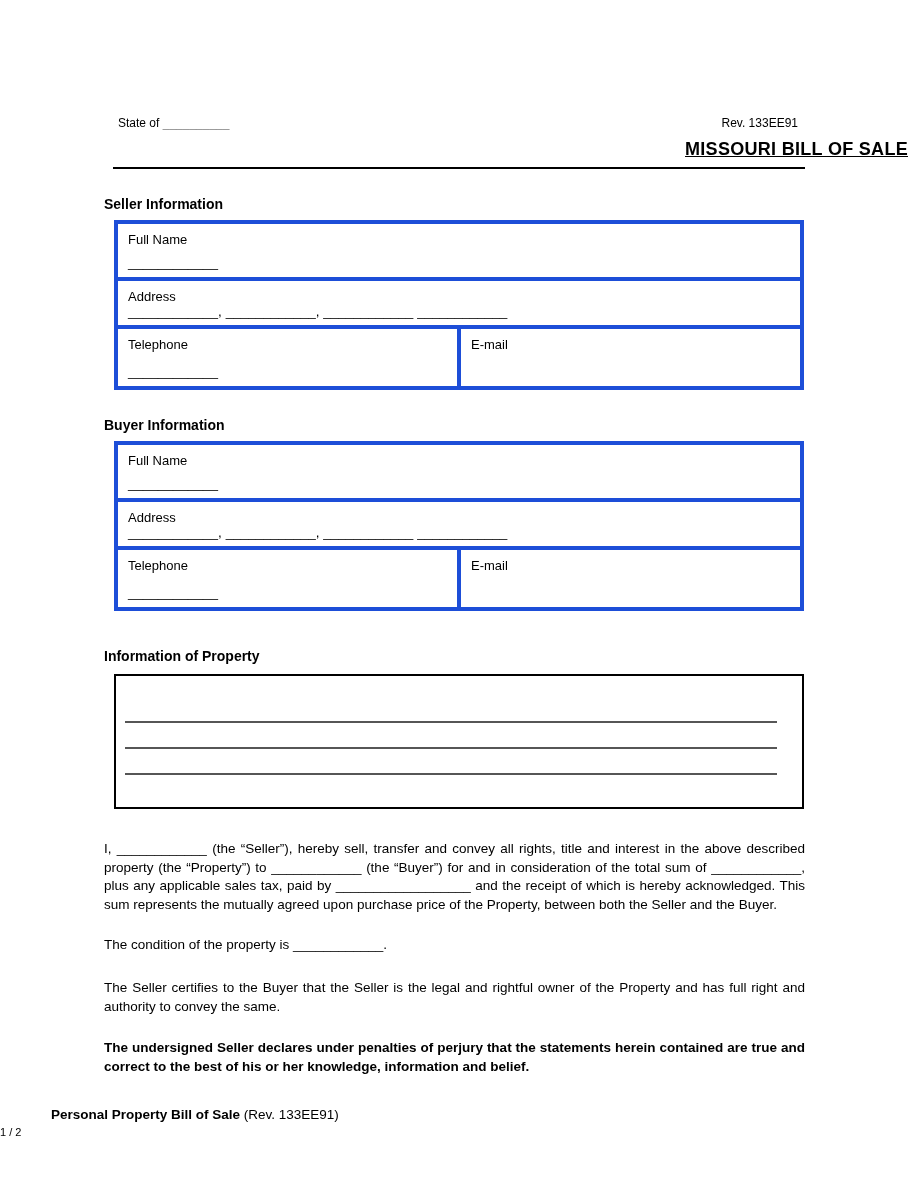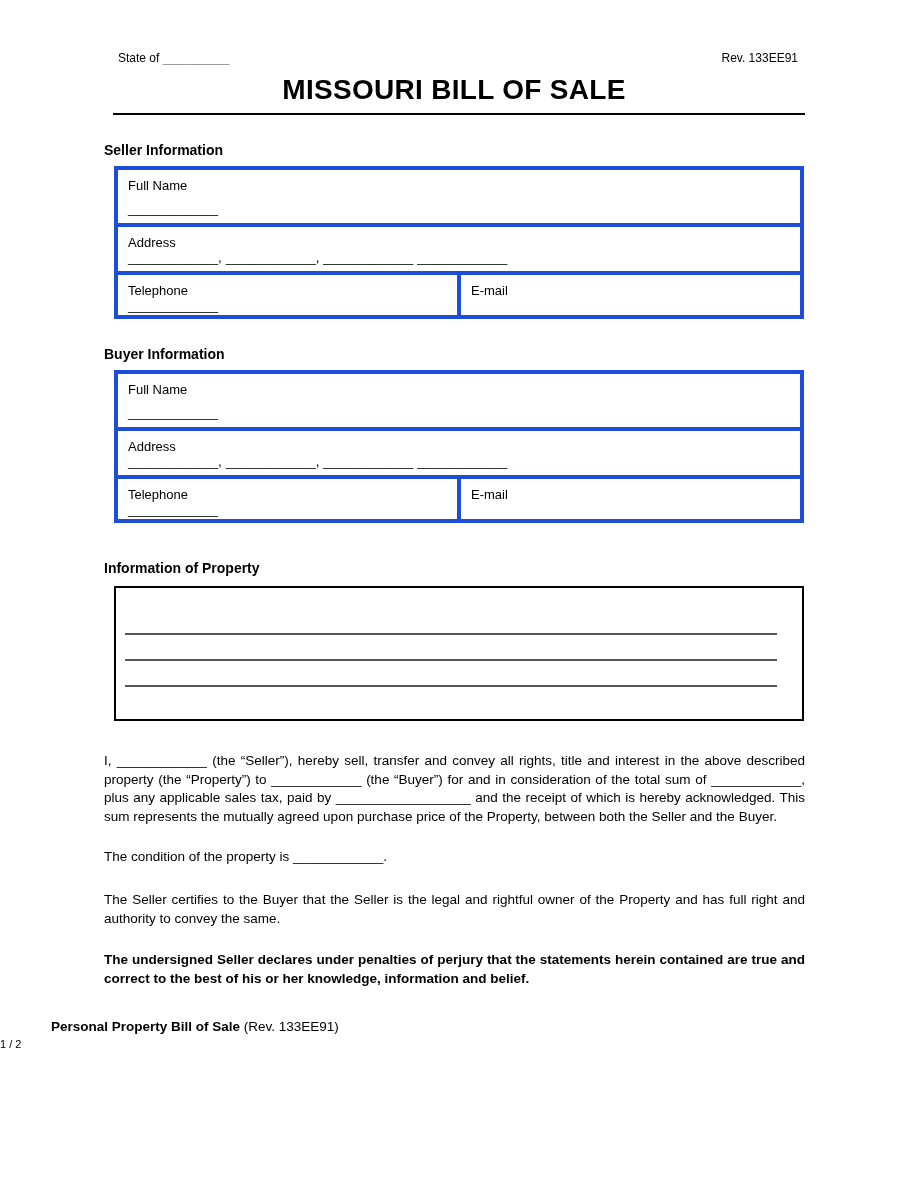--- a/index.html
+++ b/index.html
@@ -6,36 +6,37 @@
   .page {
     position: relative;
     width: 908px;
     height: 1178px;
     background: #ffffff;
     color: #000000;
     font-family: "Liberation Sans", sans-serif;
     font-size: 13.5px;
     overflow: hidden;
     box-sizing: border-box;
-    padding-top: 51px;
+    padding-top: 116px;
   }
   .header-row {
     display: flex;
     justify-content: space-between;
     align-items: flex-start;
     margin: 0 110px 0 118px;
     font-size: 12px;
   }
   .state-blank { color: #8a8a8a; white-space: pre; }
   .doc-title {
-    text-align: center;
+    text-align: right;
     font-weight: bold;
-    font-size: 28px;
+    font-size: 18px;
     letter-spacing: 0.3px;
     margin-top: 9px;
+    text-decoration: underline;
   }
   .title-rule {
     border: 0;
     border-top: 2px solid #000000;
     margin: 7px 103px 0 113px;
     height: 0;
   }
   .section-heading {
     font-weight: bold;
     font-size: 14px;
@@ -57,21 +58,21 @@
   .cell {
     box-sizing: border-box;
     display: flex;
     flex-direction: column;
     justify-content: space-between;
     padding: 8px 10px 7px 10px;
   }
   .cell .label { font-size: 13px; }
   .cell.h-name { height: 53px; }
   .cell.h-addr { height: 44px; }
-  .cell.h-tel  { height: 40px; }
+  .cell.h-tel  { height: 57px; }
   .blank { white-space: pre; }
   .desc-box {
     box-sizing: border-box;
     width: 690px;
     height: 135px;
     margin: 10px 0 0 114px;
     border: 2px solid #000000;
     padding: 45px 25px 0 9px;
   }
   .desc-line {

